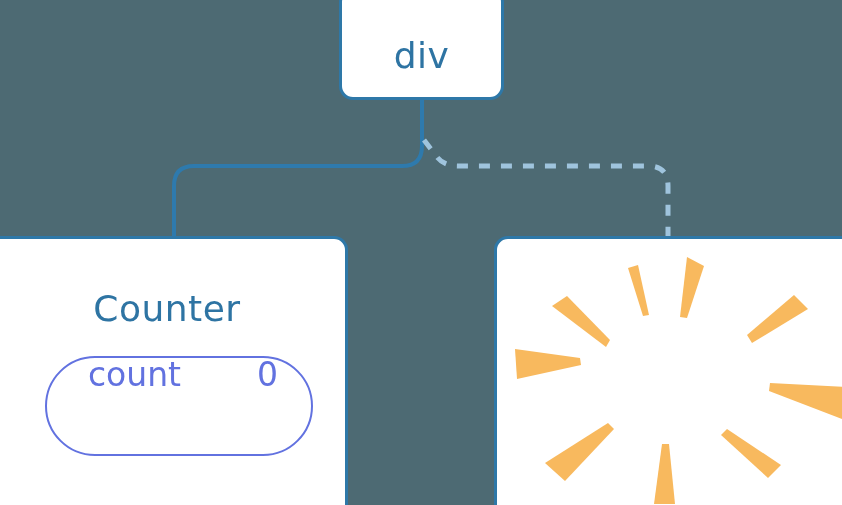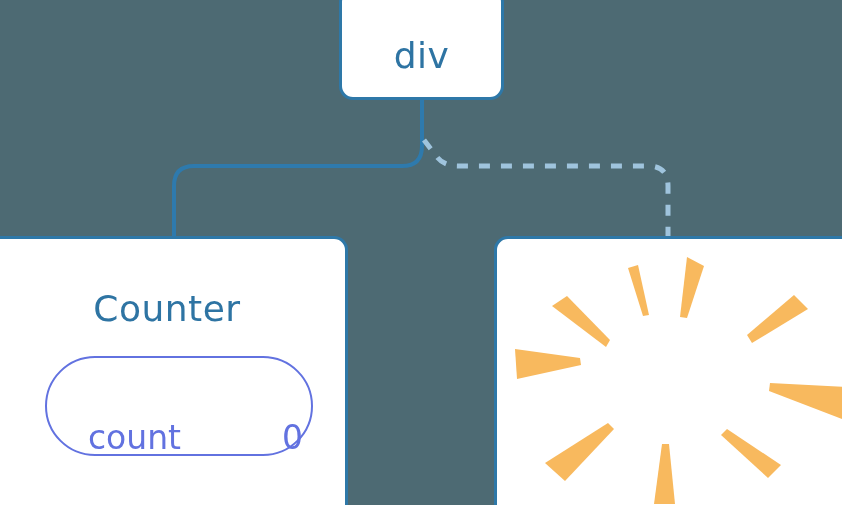--- a/index.html
+++ b/index.html
@@ -80,22 +80,21 @@
   .pill {
     position: absolute;
     left: 56px;
     top: 117px;
     width: 268px;
     height: 100px;
     border: 2px solid #6272e0;
     border-radius: 50px;
     box-sizing: border-box;
     display: flex;
-    align-items: flex-end;
-    gap: 25px;
+    align-items: flex-start;
   }
   .pill-key, .pill-val {
     display: flex;
     align-items: center;
     justify-content: center;
     color: #6272e0;
     font-size: 33px;
     font-weight: 400;
     line-height: 1;
   }

